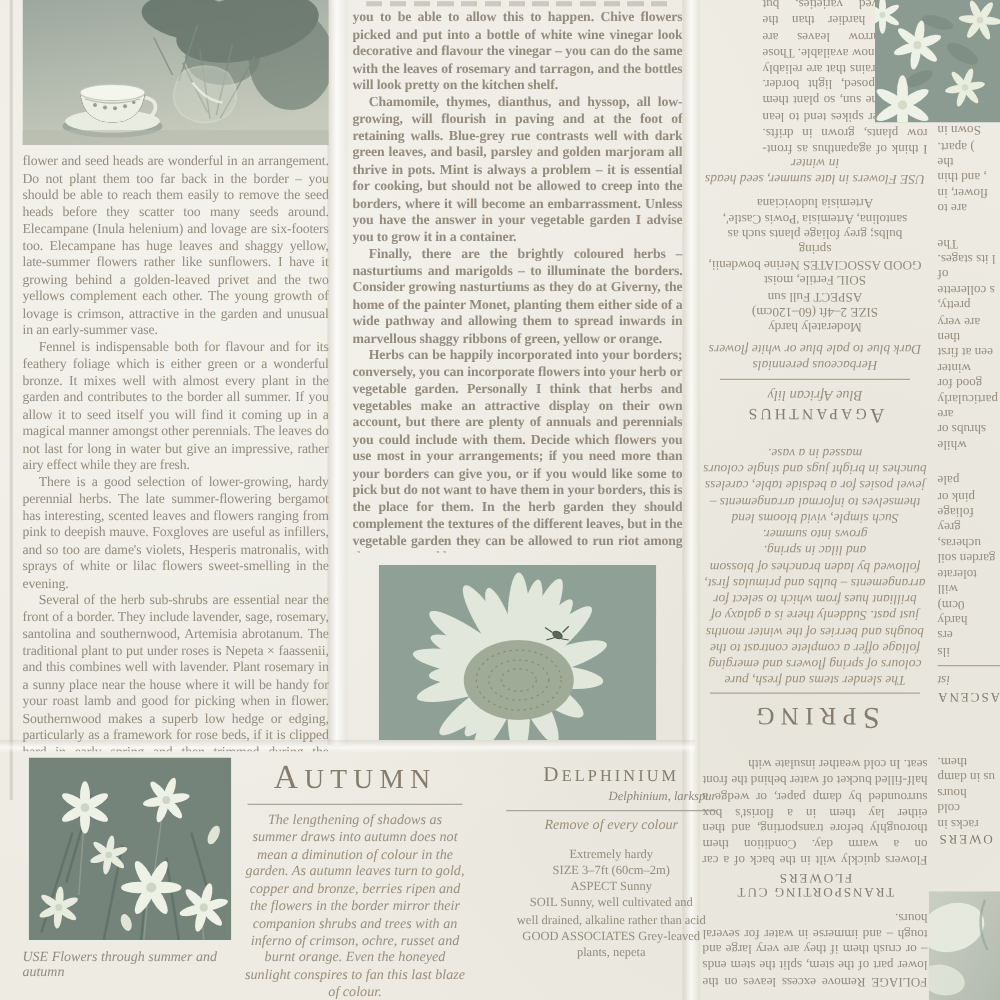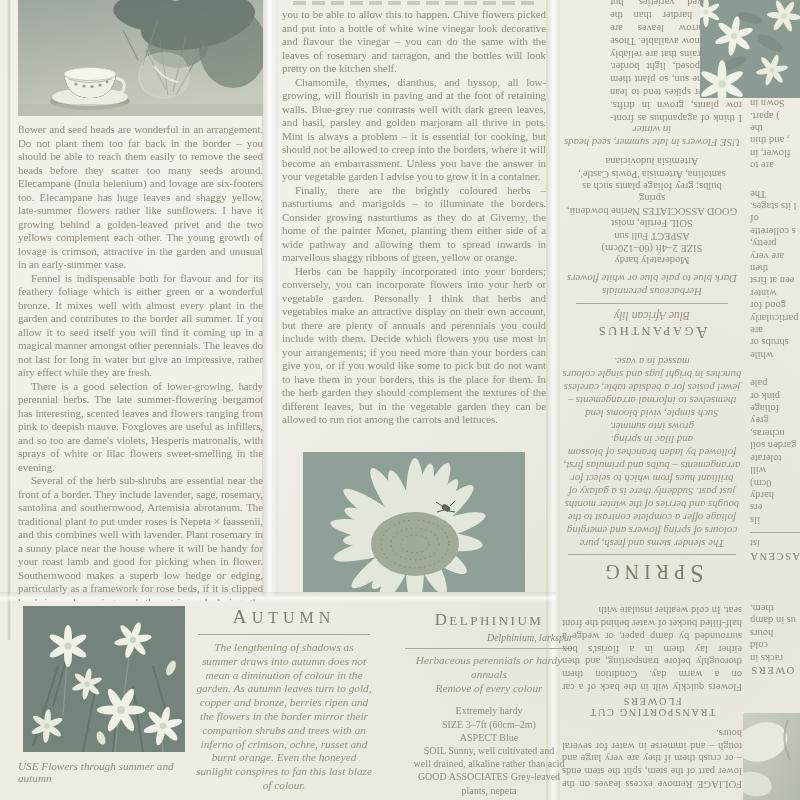--- a/index.html
+++ b/index.html
@@ -22,28 +22,28 @@
     background:linear-gradient(90deg, transparent, rgba(150,142,124,.35), transparent);}
 
   .page{position:absolute;}
   .body-text p{margin:0;text-align:justify;font-size:11px;line-height:13.5px;letter-spacing:-.1px;}
   .body-text p.ind{text-indent:13px;}
 
   .page-left{left:18px;top:0;width:245px;}
   .page-left .text-wrap{height:478px;overflow:hidden;margin-top:7px;}
 
   .page-mid{left:282px;top:0;width:264px;}
-  .page-mid .text-wrap{height:434px;overflow:hidden;margin-top:0;}
+  .page-mid .text-wrap{height:434px;overflow:hidden;margin-top:0;font-weight:bold;}
   .cut-line{height:4px;width:92%;margin:0 auto 3px auto;overflow:hidden;
     background:repeating-linear-gradient(90deg, rgba(148,140,124,.38) 0 13px, transparent 13px 19px);}
   .photo-frame{display:block;margin:10px auto 0 auto;}
 
   .smallcaps-h{color:#847c6d;letter-spacing:2.5px;font-size:13px;text-align:center;margin:0;font-weight:normal;}
   .smallcaps-h::first-letter{font-size:1.3em;}
-  .big-h{color:#847c6d;letter-spacing:5px;font-size:16px;text-align:center;margin:0;font-weight:normal;}
+  .big-h{color:#847c6d;letter-spacing:5px;font-size:22px;text-align:center;margin:0;font-weight:normal;}
   .big-h::first-letter{font-size:1.22em;}
   .rule{border-top:1px solid #ada596;height:0;margin:5px 0;}
   .italic-c{font-style:italic;text-align:center;font-size:11.3px;line-height:13.8px;color:#998f7e;}
   .roman-c{text-align:center;font-size:10px;line-height:13.2px;}
 
   .col-campanula{left:18px;top:600px;width:172px;position:absolute;}
   .col-campanula .use-line{font-style:italic;font-size:11.2px;margin-top:8px;text-align:left;}
   .col-autumn{left:196px;top:606px;width:176px;position:absolute;}
   .col-autumn .rule{margin:6px 2px;}
   .col-autumn p{margin:0 0 2px 0;}
@@ -281,27 +281,26 @@
     <p>The lengthening of shadows as summer draws into autumn does not mean a diminution of colour in the garden. As autumn leaves turn to gold, copper and bronze, berries ripen and the flowers in the border mirror their companion shrubs and trees with an inferno of crimson, ochre, russet and burnt orange. Even the honeyed sunlight conspires to fan this last blaze of colour.</p>
 
   </div>
 </section>
 
 <section class="page col-delphinium">
   <h3 class="smallcaps-h">DELPHINIUM</h3>
   <div class="sub">Delphinium, larkspur</div>
   <div class="rule"></div>
   <div class="italic-c">
-      <div class="">Herbaceous perennials or hardy annuals</div>
       <div class="">Remove of every colour</div>
     </div>
   <div class="roman-c details">
       <div class="">Extremely hardy</div>
       <div class="">SIZE 3–7ft (60cm–2m)</div>
-      <div class="">ASPECT Blue</div>
+      <div class="">ASPECT Sunny</div>
       <div class="">SOIL Sunny, well cultivated and</div>
       <div class="">well drained, alkaline rather than acid</div>
       <div class="">GOOD ASSOCIATES Grey-leaved</div>
       <div class="">plants, nepeta</div>
     </div>
 
 </section>
 
 <section class="page page-right">
   <div class="rot-inner">

